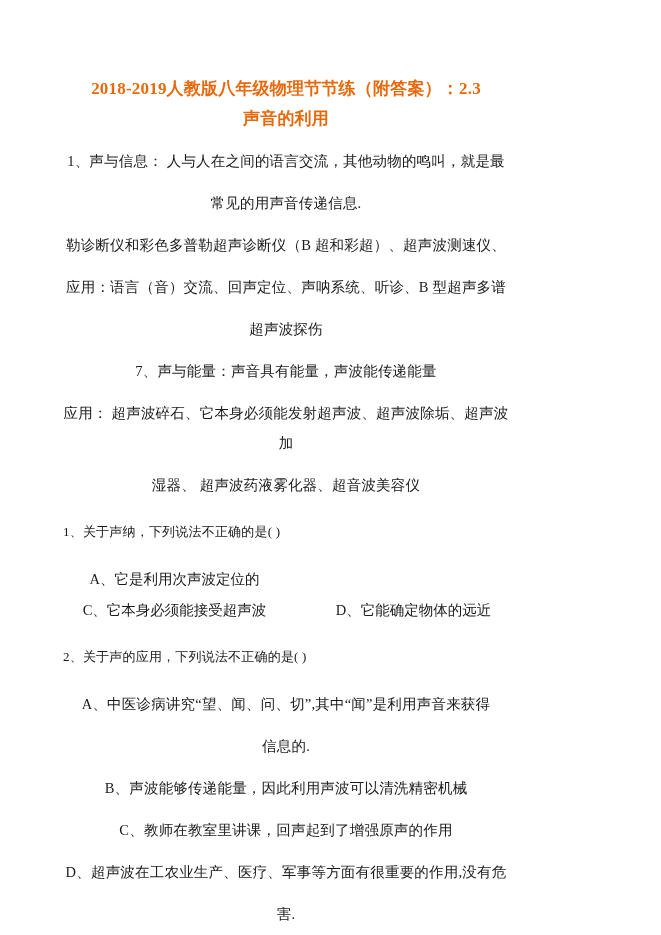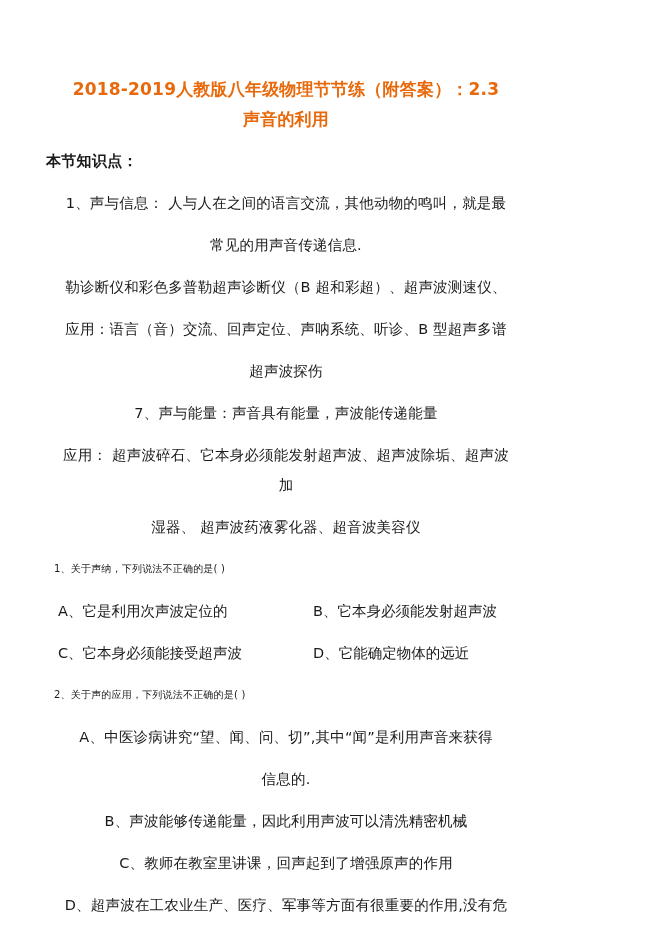--- a/index.html
+++ b/index.html
@@ -13,20 +13,21 @@
     font-family: "DejaVu Sans", "Liberation Sans", sans-serif;
     color: #1a1a1a;
     overflow: hidden;
   }
   .page {
     width: 572px;
     height: 935px;
     box-sizing: border-box;
     padding: 74px 46px 9px 46px;
     position: relative;
+    font-family: Liberation Serif, serif;
   }
   .doc-title {
     color: #e8690b;
     font-weight: bold;
     font-size: 17px;
     line-height: 30px;
     text-align: center;
     margin: 0 0 12px 0;
     letter-spacing: 0.2px;
   }
@@ -41,65 +42,64 @@
     letter-spacing: 0.3px;
   }
   p.body-line {
     font-size: 14.5px;
     line-height: 30px;
     margin: 12px;
     letter-spacing: 0.2px;
     text-align: center;
   }
   .q-line {
-    font-size: 10px;
+    font-size: 13px;
     line-height: 30px;
-    margin: 8px;
+    margin: 17px;
     letter-spacing: 0.2px;
   }
   .opt-row {
     font-size: 14.5px;
     line-height: 30px;
-    margin: 12px;
+    margin: 1px;
     display: flex;
+    text-align: center;
   }
   .opt-row .opt-a {
     width: 255px;
     flex: 0 0 255px;
   }
   .opt-row .opt-b {
     flex: 1 1 auto;
   }
 </style>
 </head>
 <body>
 
 <div class="page">
 
   <h1 class="doc-title">
     <span>2018-2019人教版八年级物理节节练（附答案）：2.3</span>
     <span class="line2">声音的利用</span>
   </h1>
 
-  <h2 class="section-head">本节知识点：</h2>
 
   <p class="body-line">1、声与信息： 人与人在之间的语言交流，其他动物的鸣叫，就是最</p>
   <p class="body-line">常见的用声音传递信息.</p>
   <p class="body-line">勒诊断仪和彩色多普勒超声诊断仪（B 超和彩超）、超声波测速仪、</p>
   <p class="body-line">应用：语言（音）交流、回声定位、声呐系统、听诊、B 型超声多谱</p>
   <p class="body-line">超声波探伤</p>
   <p class="body-line">7、声与能量：声音具有能量，声波能传递能量</p>
   <p class="body-line">应用： 超声波碎石、它本身必须能发射超声波、超声波除垢、超声波加</p>
   <p class="body-line">湿器、 超声波药液雾化器、超音波美容仪</p>
 
 
   <p class="q-line">1、关于声纳，下列说法不正确的是(        )</p>
   <div class="opt-row">
     <span class="opt-a">A、它是利用次声波定位的</span>
-    <span class="opt-b">B、它本身必须能发射超声波</span>
   </div>
   <div class="opt-row">
     <span class="opt-a">C、它本身必须能接受超声波</span>
     <span class="opt-b">D、它能确定物体的远近</span>
   </div>
 
   <p class="q-line">2、关于声的应用，下列说法不正确的是(      )</p>
   <p class="body-line">A、中医诊病讲究“望、闻、问、切”,其中“闻”是利用声音来获得</p>
   <p class="body-line">信息的.</p>
   <p class="body-line">B、声波能够传递能量，因此利用声波可以清洗精密机械</p>

